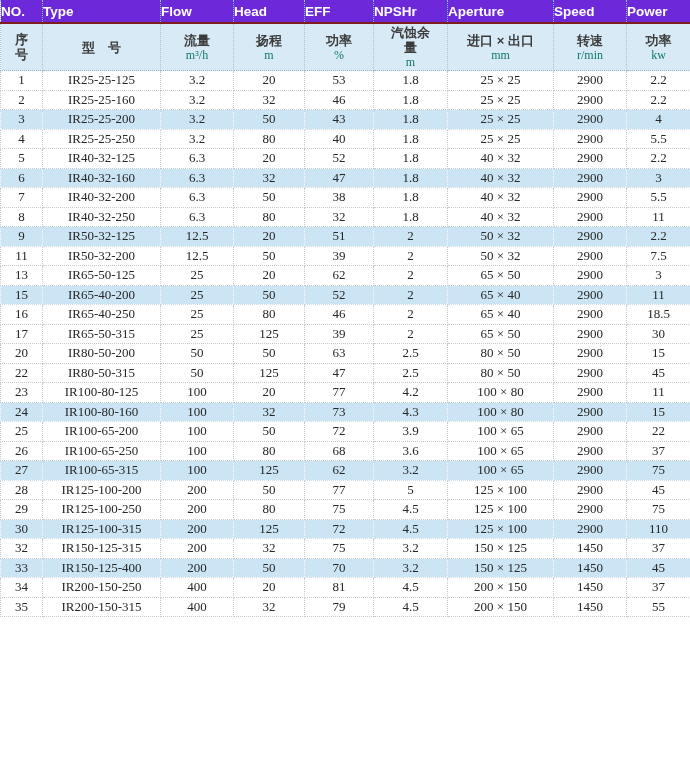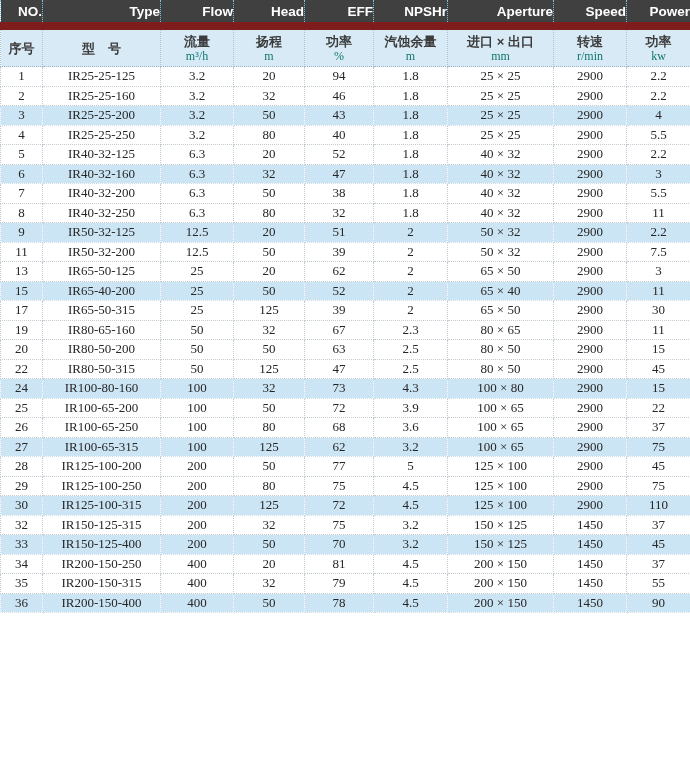--- a/index.html
+++ b/index.html
@@ -1,30 +1,30 @@
 <!DOCTYPE html>
 <html><head>
 <meta charset="utf-8">
 <style>
   html,body{margin:0;padding:0;background:#fff;}
   body{width:690px;font-family:"Liberation Sans",sans-serif;}
   table{border-collapse:collapse;table-layout:fixed;width:690px;}
   
   tr.hdr-en th{
-    background:#404040;color:#ffffff;
+    background:#6d28d9;color:#ffffff;
     font:600 13.5px "Liberation Sans",sans-serif;
-    height:22px;padding:0;text-align:right;vertical-align:middle;
+    height:22px;padding:0;text-align:left;vertical-align:middle;
     border-left:1px dotted #79c2e6;border-right:1px dotted #79c2e6;
-    border-bottom:8px solid #7f1d1d;
+    border-bottom:2px solid #7f1d1d;
   }
   
   tr.hdr-zh th{
     background:#d8eaf6;color:#3c3c3c;
     font:bold 13px "Liberation Sans",sans-serif;
-    height:34px;padding:1px 0;vertical-align:middle;
+    height:34px;padding:1px 12px;vertical-align:middle;
     border:1px dotted #a9c4d6;
     border-bottom:1px dotted #9db6c6;
     line-height:15px;
   }
   tr.hdr-zh .unit{
     display:block;font:12px "Liberation Serif",serif;font-weight:normal;
     color:#0f766e;line-height:14px;
   }
   
   tbody td{
@@ -74,21 +74,21 @@
         <th><span>转速</span><span class="unit">r/min</span></th>
         <th><span>功率</span><span class="unit">kw</span></th>
       </tr>
   </thead>
   <tbody id="tbody">
       <tr>
         <td>1</td>
         <td>IR25-25-125</td>
         <td>3.2</td>
         <td>20</td>
-        <td>94</td>
+        <td>53</td>
         <td>1.8</td>
         <td>25 × 25</td>
         <td>2900</td>
         <td>2.2</td>
       </tr>
       <tr>
         <td>2</td>
         <td>IR25-25-160</td>
         <td>3.2</td>
         <td>32</td>
@@ -202,40 +202,40 @@
         <td>IR65-40-200</td>
         <td>25</td>
         <td>50</td>
         <td>52</td>
         <td>2</td>
         <td>65 × 40</td>
         <td>2900</td>
         <td>11</td>
       </tr>
       <tr>
+        <td>16</td>
+        <td>IR65-40-250</td>
+        <td>25</td>
+        <td>80</td>
+        <td>46</td>
+        <td>2</td>
+        <td>65 × 40</td>
+        <td>2900</td>
+        <td>18.5</td>
+      </tr>
+      <tr>
         <td>17</td>
         <td>IR65-50-315</td>
         <td>25</td>
         <td>125</td>
         <td>39</td>
         <td>2</td>
         <td>65 × 50</td>
         <td>2900</td>
         <td>30</td>
-      </tr>
-      <tr>
-        <td>19</td>
-        <td>IR80-65-160</td>
-        <td>50</td>
-        <td>32</td>
-        <td>67</td>
-        <td>2.3</td>
-        <td>80 × 65</td>
-        <td>2900</td>
-        <td>11</td>
       </tr>
       <tr>
         <td>20</td>
         <td>IR80-50-200</td>
         <td>50</td>
         <td>50</td>
         <td>63</td>
         <td>2.5</td>
         <td>80 × 50</td>
         <td>2900</td>
@@ -244,20 +244,31 @@
       <tr>
         <td>22</td>
         <td>IR80-50-315</td>
         <td>50</td>
         <td>125</td>
         <td>47</td>
         <td>2.5</td>
         <td>80 × 50</td>
         <td>2900</td>
         <td>45</td>
+      </tr>
+      <tr>
+        <td>23</td>
+        <td>IR100-80-125</td>
+        <td>100</td>
+        <td>20</td>
+        <td>77</td>
+        <td>4.2</td>
+        <td>100 × 80</td>
+        <td>2900</td>
+        <td>11</td>
       </tr>
       <tr class="stripe">
         <td>24</td>
         <td>IR100-80-160</td>
         <td>100</td>
         <td>32</td>
         <td>73</td>
         <td>4.3</td>
         <td>100 × 80</td>
         <td>2900</td>
@@ -366,25 +377,14 @@
         <td>35</td>
         <td>IR200-150-315</td>
         <td>400</td>
         <td>32</td>
         <td>79</td>
         <td>4.5</td>
         <td>200 × 150</td>
         <td>1450</td>
         <td>55</td>
       </tr>
-      <tr class="stripe">
-        <td>36</td>
-        <td>IR200-150-400</td>
-        <td>400</td>
-        <td>50</td>
-        <td>78</td>
-        <td>4.5</td>
-        <td>200 × 150</td>
-        <td>1450</td>
-        <td>90</td>
-      </tr>
     </tbody>
 </table>
 
 </body></html>

